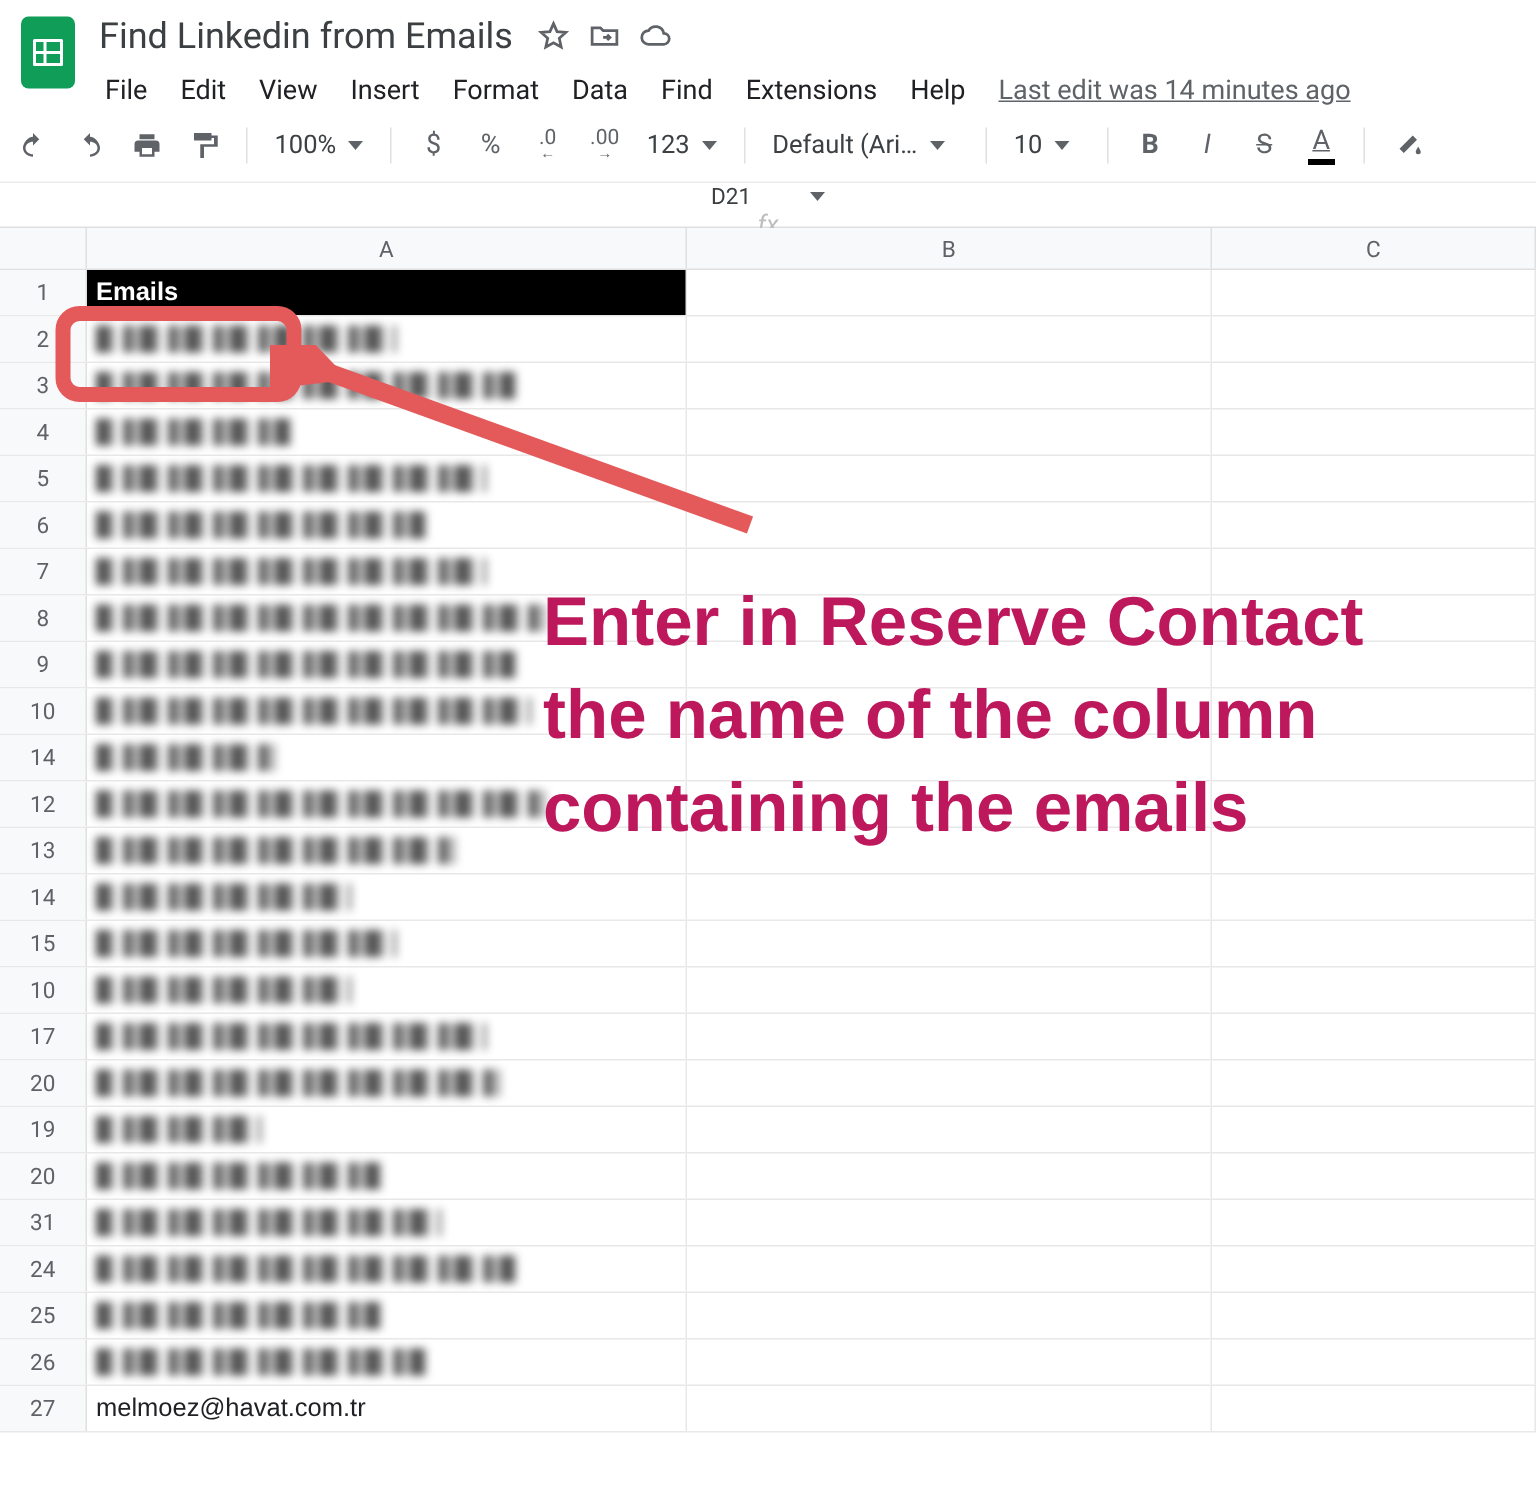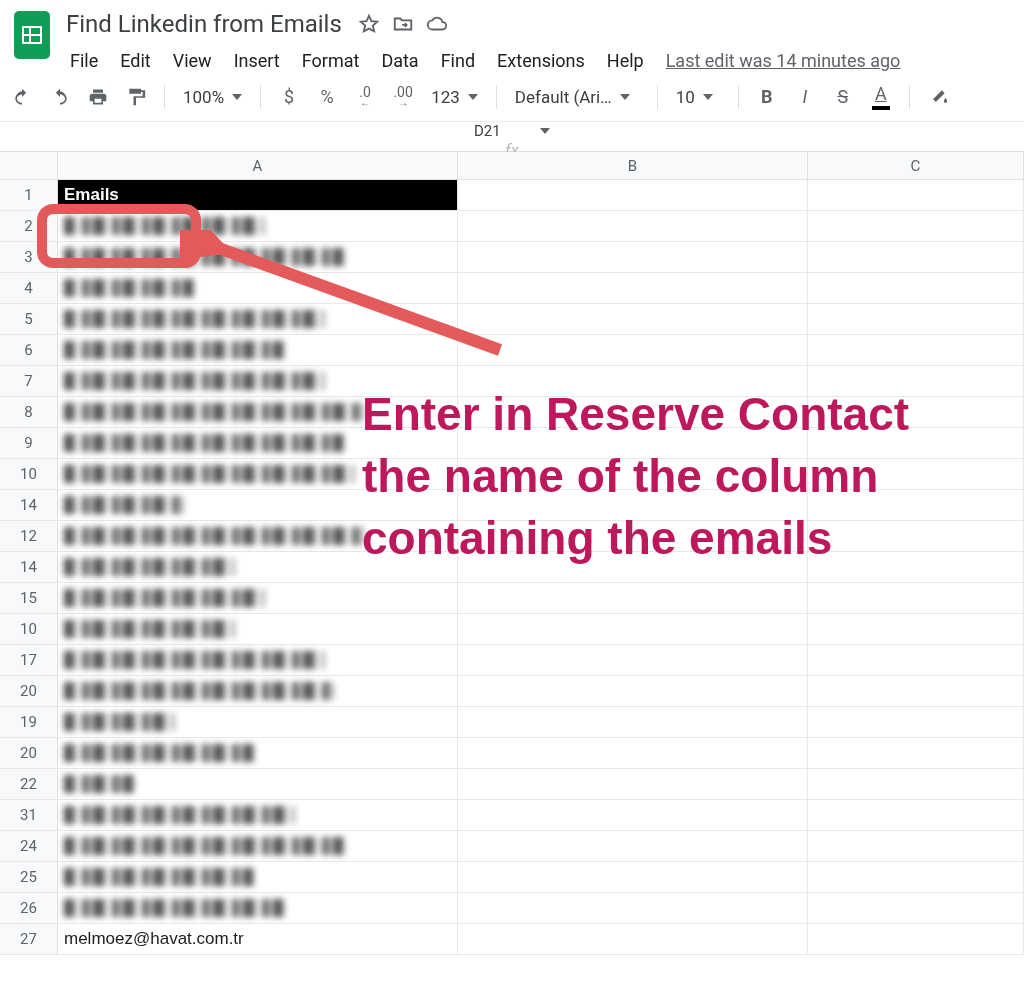--- a/index.html
+++ b/index.html
@@ -361,20 +361,27 @@
         <div class="blur-strip" style="width:120px;top:6px;"></div>
       </div>
       <div class="row">
         <div class="row-h">12</div>
         <div class="cell" style="width:400px"></div>
         <div class="cell" style="width:350px"></div>
         <div class="cell" style="width:216px"></div>
         <div class="blur-strip" style="width:300px;top:6px;"></div>
       </div>
       <div class="row">
+        <div class="row-h">13</div>
+        <div class="cell" style="width:400px"></div>
+        <div class="cell" style="width:350px"></div>
+        <div class="cell" style="width:216px"></div>
+        <div class="blur-strip" style="width:240px;top:6px;"></div>
+      </div>
+      <div class="row">
         <div class="row-h">14</div>
         <div class="cell" style="width:400px"></div>
         <div class="cell" style="width:350px"></div>
         <div class="cell" style="width:216px"></div>
         <div class="blur-strip" style="width:170px;top:6px;"></div>
       </div>
       <div class="row">
         <div class="row-h">15</div>
         <div class="cell" style="width:400px"></div>
         <div class="cell" style="width:350px"></div>
@@ -408,27 +415,20 @@
         <div class="cell" style="width:350px"></div>
         <div class="cell" style="width:216px"></div>
         <div class="blur-strip" style="width:110px;top:6px;"></div>
       </div>
       <div class="row">
         <div class="row-h">20</div>
         <div class="cell" style="width:400px"></div>
         <div class="cell" style="width:350px"></div>
         <div class="cell" style="width:216px"></div>
         <div class="blur-strip" style="width:190px;top:6px;"></div>
-      </div>
-      <div class="row">
-        <div class="row-h">22</div>
-        <div class="cell" style="width:400px"></div>
-        <div class="cell" style="width:350px"></div>
-        <div class="cell" style="width:216px"></div>
-        <div class="blur-strip" style="width:70px;top:6px;"></div>
       </div>
       <div class="row">
         <div class="row-h">31</div>
         <div class="cell" style="width:400px"></div>
         <div class="cell" style="width:350px"></div>
         <div class="cell" style="width:216px"></div>
         <div class="blur-strip" style="width:230px;top:6px;"></div>
       </div>
       <div class="row">
         <div class="row-h">24</div>

